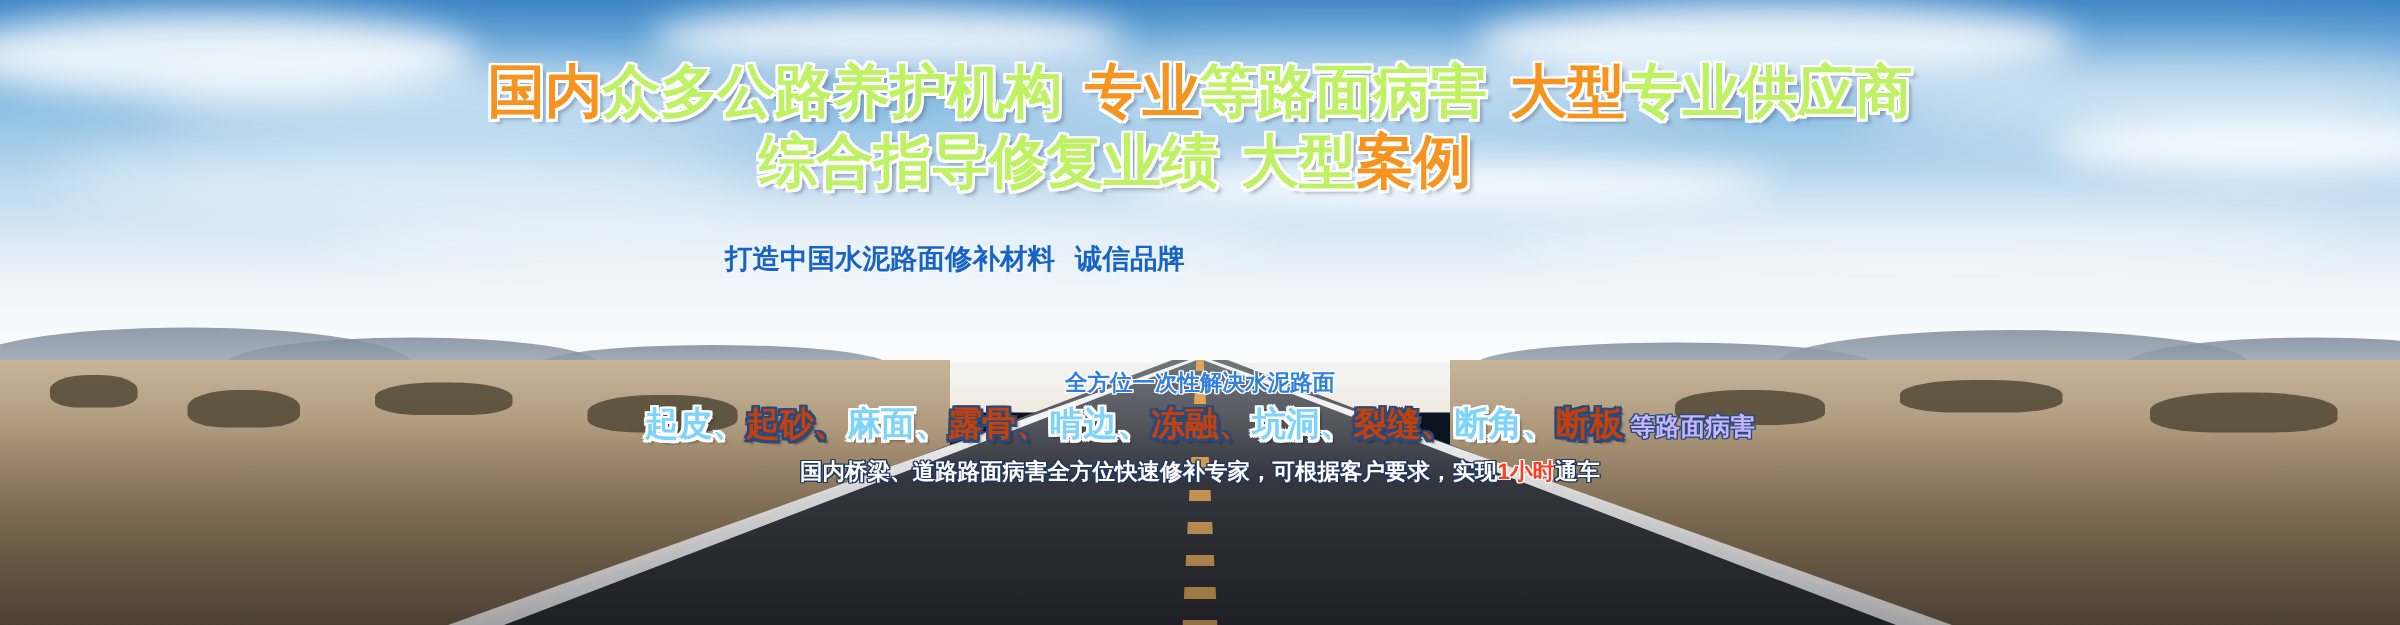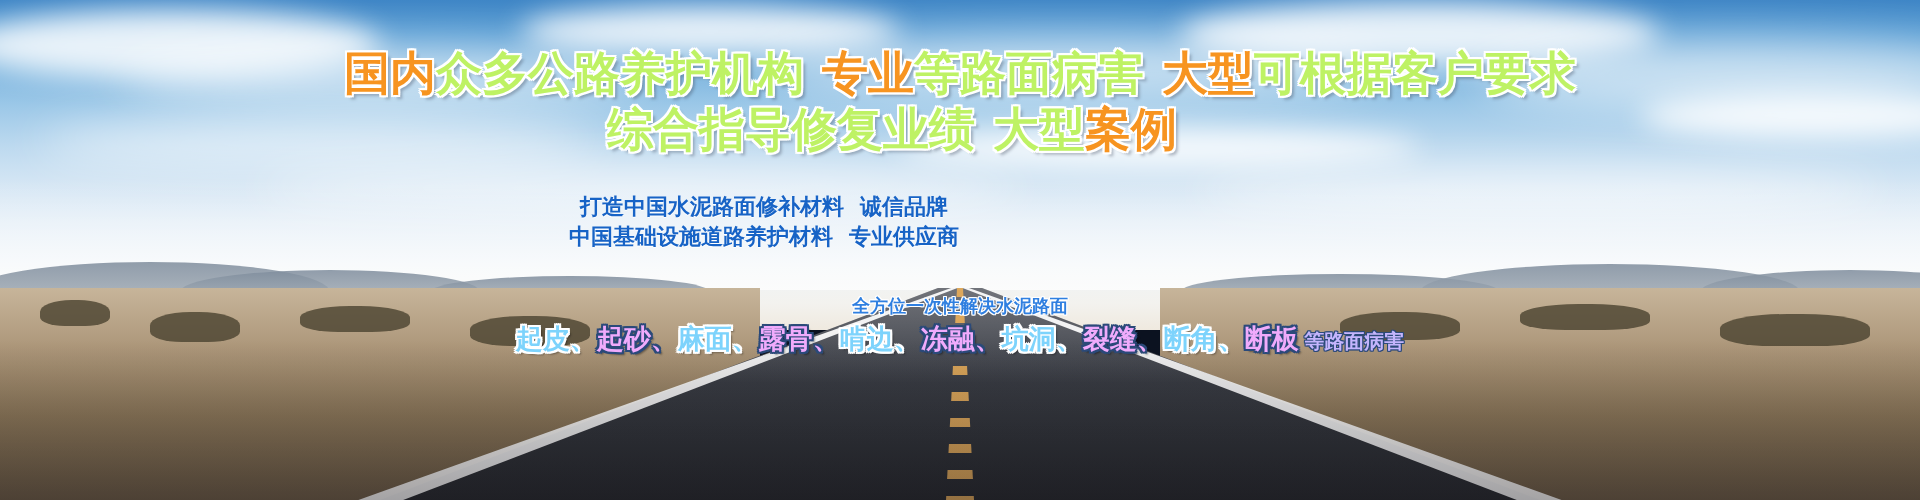--- a/index.html
+++ b/index.html
@@ -176,21 +176,21 @@
     font-size:27px; line-height:38px; margin-top:2px;
   }
   .bline2 .o{
     color:#7dd3fc;
     text-shadow:
       -2px 0 #fff,2px 0 #fff,0 -2px #fff,0 2px #fff,
       -2px -2px #fff,2px -2px #fff,-2px 2px #fff,2px 2px #fff,
       3px 3px 2px rgba(0,0,0,.35);
   }
   .bline2 .w{
-    color:#f0abfc;
+    color:#c2410c;
     text-shadow:
       -2px 0 #2b4a7a,2px 0 #2b4a7a,0 -2px #2b4a7a,0 2px #2b4a7a,
       -2px -2px #2b4a7a,2px -2px #2b4a7a,-2px 2px #2b4a7a,2px 2px #2b4a7a,
       3px 3px 2px rgba(0,0,0,.4);
   }
   .bline2 .tail{
     color:#c4b5fd;
     font-size:20px;
     text-shadow:
       -1px 0 #2b4a7a,1px 0 #2b4a7a,0 -1px #2b4a7a,0 1px #2b4a7a,
@@ -255,35 +255,35 @@
   <div class="road-sheen"></div>
   <div class="edge-line l"></div>
   <div class="edge-line r"></div>
   <div class="lane-dash"></div>
 
   <div class="vignette"></div>
 
   <div class="content">
 
     <div class="headline h1">
-      <span class="orange">国内</span><span class="blue">众多公路养护机构</span><span class="gap"></span><span class="orange">专业</span><span class="blue">等路面病害</span><span class="gap"></span><span class="orange">大型</span><span class="blue">可根据客户要求</span>
+      <span class="orange">国内</span><span class="blue">众多公路养护机构</span><span class="gap"></span><span class="orange">专业</span><span class="blue">等路面病害</span><span class="gap"></span><span class="orange">大型</span><span class="blue">专业供应商</span>
     </div>
 
     <div class="headline h2">
       <span class="blue">综合指导修复业绩</span><span class="gap"></span><span class="blue">大型</span><span class="orange">案例</span>
     </div>
 
     <div class="midblock">
       <span class="ln">
         <span>打造中国水泥路面修补材料</span><span class="midgap"></span><span>诚信品牌</span>
       </span>
-      <span class="ln">
-        <span>中国基础设施道路养护材料</span><span class="midgap"></span><span>专业供应商</span>
-      </span>
     </div>
 
     <div class="bottomblock">
       <div class="bline1">全方位一次性解决水泥路面</div>
       <div class="bline2" id="defects-line"><span class="o">起皮</span><span class="o">、</span><span class="w">起砂</span><span class="w">、</span><span class="o">麻面</span><span class="o">、</span><span class="w">露骨</span><span class="w">、</span><span class="o">啃边</span><span class="o">、</span><span class="w">冻融</span><span class="w">、</span><span class="o">坑洞</span><span class="o">、</span><span class="w">裂缝</span><span class="w">、</span><span class="o">断角</span><span class="o">、</span><span class="w">断板</span><span class="tail"> 等路面病害</span></div>
+      <div class="bline3">
+        <span>国内桥梁、道路路面病害全方位快速修补专家，可根据客户要求，实现</span><span class="hot">1小时</span><span>通车</span>
+      </div>
     </div>
 
   </div>
 </div>
 
 </body></html>

